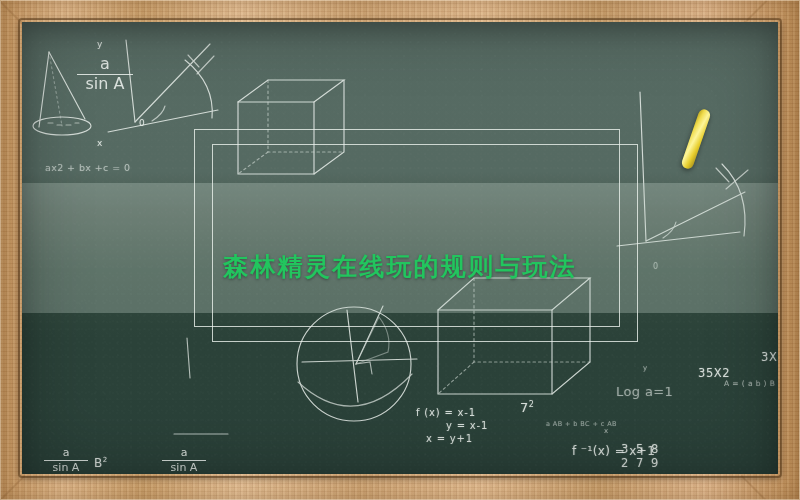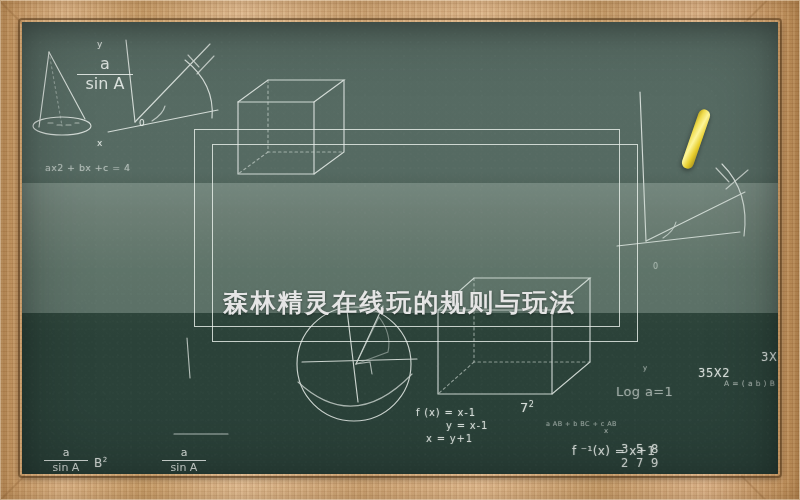--- a/index.html
+++ b/index.html
@@ -73,22 +73,22 @@
     text-shadow:0 0 2px rgba(255,255,255,.3);}
 
   
   .rectA,.rectB{position:absolute;border:1.6px solid rgba(236,242,238,.80);}
   .rectA{left:172px;top:107px;width:424px;height:196px;}
   .rectB{left:190px;top:122px;width:424px;height:196px;}
 
   
   .title{position:absolute;left:0;right:0;top:228px;text-align:center;
     font-family:"DejaVu Sans","Liberation Sans",sans-serif;
-    font-size:25px;font-weight:700;color:#e5e5e5;letter-spacing:2.2px;
-    text-shadow:0 1px 3px rgba(0,0,0,.38);margin-top:36px;}
+    font-size:25px;font-weight:700;color:#22c55e;letter-spacing:2.2px;
+    text-shadow:0 1px 3px rgba(0,0,0,.38);}
 
   
   .chalk-diag{position:absolute;left:668px;top:86px;width:12px;height:62px;
     border-radius:6px;transform:rotate(19deg);
     background:linear-gradient(100deg,#b9a219 0%,#f0dc4e 22%,#fdf59a 45%,#e8cf2f 72%,#a8901a 100%);
     box-shadow:0 2px 5px rgba(0,0,0,.42);}
 
   
   .shelf{position:absolute;left:22px;right:22px;top:470px;height:6px;
     background:linear-gradient(180deg,#e3bb8e,#c09560);opacity:.0;}
@@ -185,21 +185,21 @@
 
       <div class="frac" style="left:55px;top:34px;width:56px;font-size:16px;">
         <span class="num">a</span>
         <span class="bar"></span>
         <span class="den">sin A</span>
       </div>
 
       <div class="chalk-txt" style="left:75px;top:17px;font-size:9px;">y</div>
       <div class="chalk-txt" style="left:75px;top:116px;font-size:9px;">x</div>
       <div class="chalk-txt" style="left:117px;top:96px;font-size:9px;">0</div>
-      <div class="chalk-txt" style="left:23px;top:140px;font-size:9.5px;opacity:.62;">ax2 + bx +c = 4</div>
+      <div class="chalk-txt" style="left:23px;top:140px;font-size:9.5px;opacity:.62;">ax2 + bx +c = 0</div>
 
       <div class="chalk-txt" style="left:631px;top:240px;font-size:8px;opacity:.55;">0</div>
 
       <div class="chalk-txt" style="left:394px;top:385px;font-size:10px;letter-spacing:.8px;text-align:center;">f (x)  =  x-1</div>
       <div class="chalk-txt" style="left:404px;top:398px;font-size:10px;letter-spacing:.8px;margin-left:20px;">y  =  x-1</div>
       <div class="chalk-txt" style="left:404px;top:411px;font-size:10px;letter-spacing:.8px;">x  =  y+1</div>
 
       <div class="chalk-txt" style="left:498px;top:378px;font-size:13px;">
         <span>7</span><sup style="font-size:8px;">2</sup>
       </div>

